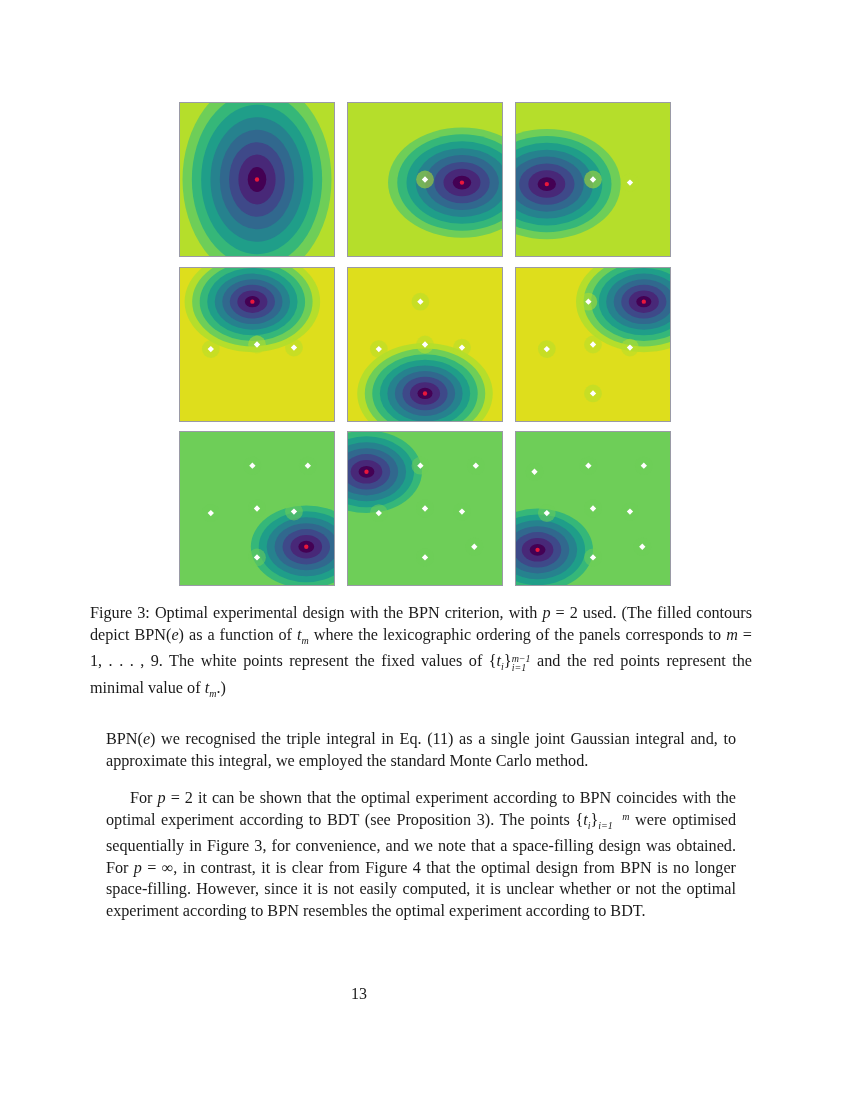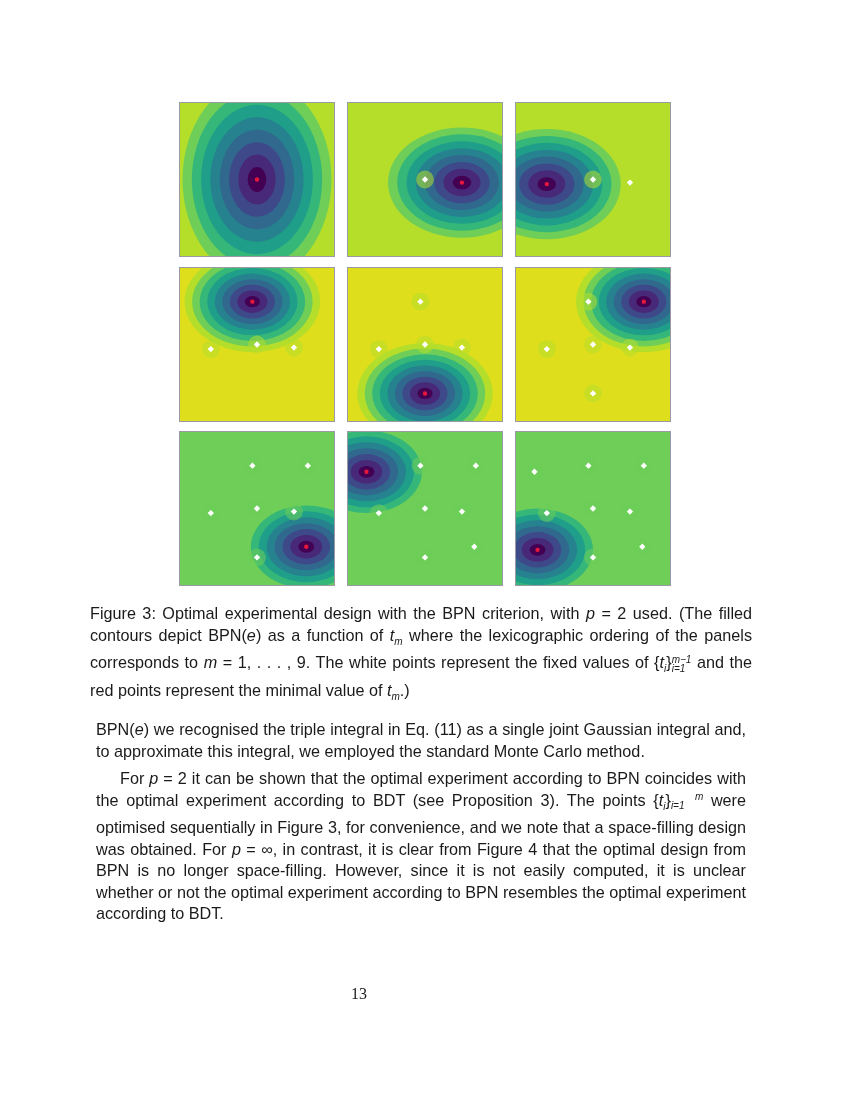--- a/index.html
+++ b/index.html
@@ -1,25 +1,25 @@
 <!DOCTYPE html>
 <html><head>
 <meta charset="utf-8">
 <style>
   html,body{margin:0;padding:0;background:#ffffff;}
   body{width:850px;height:1100px;position:relative;overflow:hidden;
        font-family:"DejaVu Serif","Liberation Serif",serif;color:#1a1a1a;}
   .figure{position:absolute;left:179px;top:102px;width:492px;height:484px;}
   .panel{position:absolute;width:156px;height:155px;border:1px solid #9a9aa6;box-sizing:border-box;overflow:hidden;background:#dede1c;}
   .panel svg{display:block;width:100%;height:100%;}
-  .caption,.body-text{position:absolute;left:90px;width:662px;font-family:Liberation Sans, sans-serif;
+  .caption,.body-text{position:absolute;left:90px;width:662px;font-family:Liberation Serif, serif;
        font-size:16.2px;line-height:21.5px;text-align:justify;}
   .caption{top:603px;}
   .body-text{top:713px;}
-  .body-text p{margin:6px;text-align:justify;}
+  .body-text p{margin:16px;text-align:justify;}
   .body-text p.indent{text-indent:24px;}
   .page-num{position:absolute;top:985px;left:0;width:718px;text-align:center;font-family:"Liberation Serif",serif;font-size:16px;}
   i{font-style:italic;}
   sub,sup{font-size:10px;}
 </style>
 </head>
 <body>
 
 <div class="figure">
   <div class="panel" style="left:0;top:0;">

